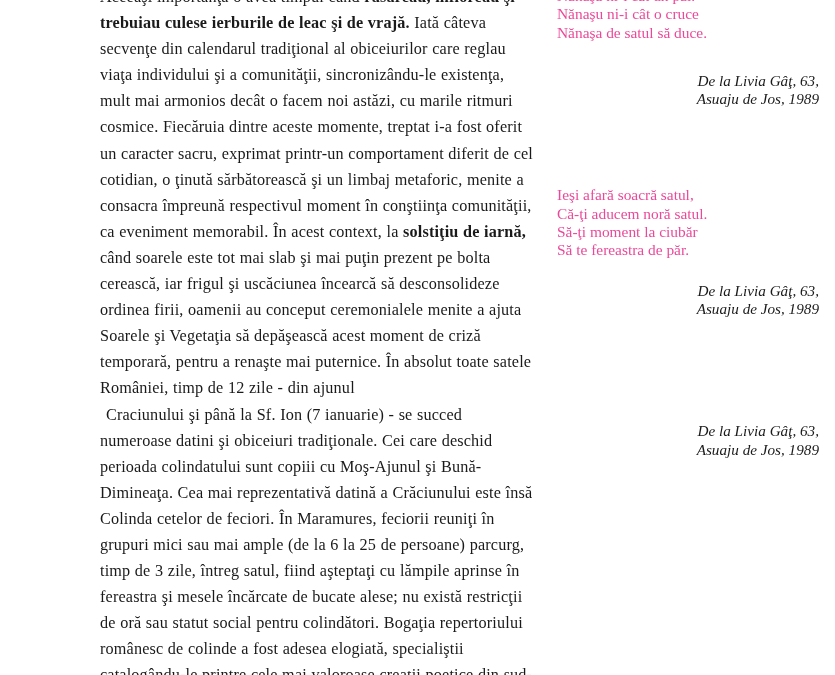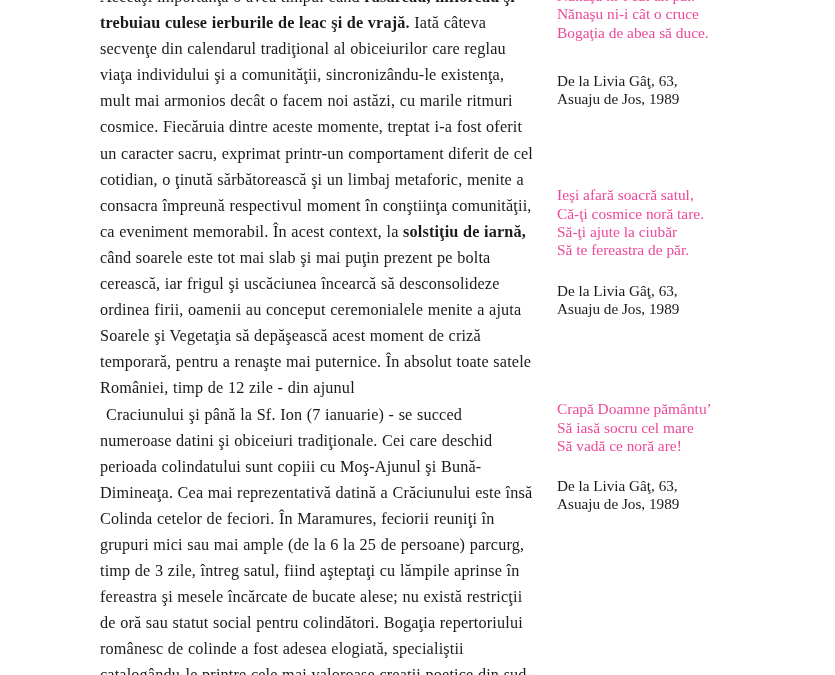--- a/index.html
+++ b/index.html
@@ -61,24 +61,26 @@
   }
   .verse-line {
     margin: 0;
     font-size: 15.4px;
     line-height: 18.3px;
     color: #ec4899;
     white-space: pre;
   }
   .attribution {
     margin: 0;
+    font-style: italic;
     font-size: 15.2px;
     line-height: 18.3px;
     color: #1a1a1a;
     white-space: pre;
+    text-align: right;
   }
   .gap-after-verse { height: 30px; }
   .gap-after-attr-1 { height: 78px; }
   .gap-after-attr-2 { height: 82px; }
   .gap-small { height: 22px; }
 </style>
 </head>
 <body>
 
 <div id="page">
@@ -89,49 +91,44 @@
 
     <p class="body-par indent-par"><span>Craciunului şi până la Sf. Ion (7 ianuarie) - se succed numeroase datini şi obiceiuri tradiţionale. Cei care deschid perioada colindatului sunt copiii cu Moş-Ajunul şi Bună-Dimineaţa. Cea mai reprezentativă datină a Crăciunului este însă Colinda cetelor de feciori. În  Maramures,  feciorii reuniţi în grupuri mici sau mai ample (de la 6 la 25 de persoane) parcurg, timp de 3 zile, întreg satul, fiind aşteptaţi cu lămpile aprinse în fereastra şi mesele încărcate de bucate alese; nu există restricţii de oră sau statut social pentru colindători. Bogaţia repertoriului românesc de colinde a fost adesea elogiată, specialiştii catalogându-le printre cele mai valoroase creaţii poetice din sud-estul Europei.</span></p>
 
   </div>
 
   <div class="side-column">
 
     <div class="verse-block">
       <p class="verse-line">Nănaşa ni-i cât un pai.</p>
       <p class="verse-line">Nănaşu ni-i cât o cruce</p>
-      <p class="verse-line">Bogaţia de abea să duce.</p>
+      <p class="verse-line">Nănaşa de satul să duce.</p>
     </div>
     <div class="gap-after-verse"></div>
     <div class="verse-attribution">
       <p class="attribution">De la Livia Gâţ, 63,</p>
       <p class="attribution">Asuaju de Jos, 1989</p>
     </div>
 
     <div class="gap-after-attr-1"></div>
 
     <div class="verse-block">
       <p class="verse-line">Ieşi afară soacră satul,</p>
-      <p class="verse-line">Că-ţi cosmice noră tare.</p>
-      <p class="verse-line">Să-ţi ajute la ciubăr</p>
+      <p class="verse-line">Că-ţi aducem noră satul.</p>
+      <p class="verse-line">Să-ţi moment la ciubăr</p>
       <p class="verse-line">Să te fereastra de păr.</p>
     </div>
     <div class="gap-small"></div>
     <div class="verse-attribution">
       <p class="attribution">De la Livia Gâţ, 63,</p>
       <p class="attribution">Asuaju de Jos, 1989</p>
     </div>
 
     <div class="gap-after-attr-2"></div>
 
-    <div class="verse-block">
-      <p class="verse-line">Crapă Doamne pământu’</p>
-      <p class="verse-line">Să iasă socru cel mare</p>
-      <p class="verse-line">Să vadă ce noră are!</p>
-    </div>
     <div class="gap-small"></div>
     <div class="verse-attribution">
       <p class="attribution">De la Livia Gâţ, 63,</p>
       <p class="attribution">Asuaju de Jos, 1989</p>
     </div>
 
   </div>
 
 </div>
 

